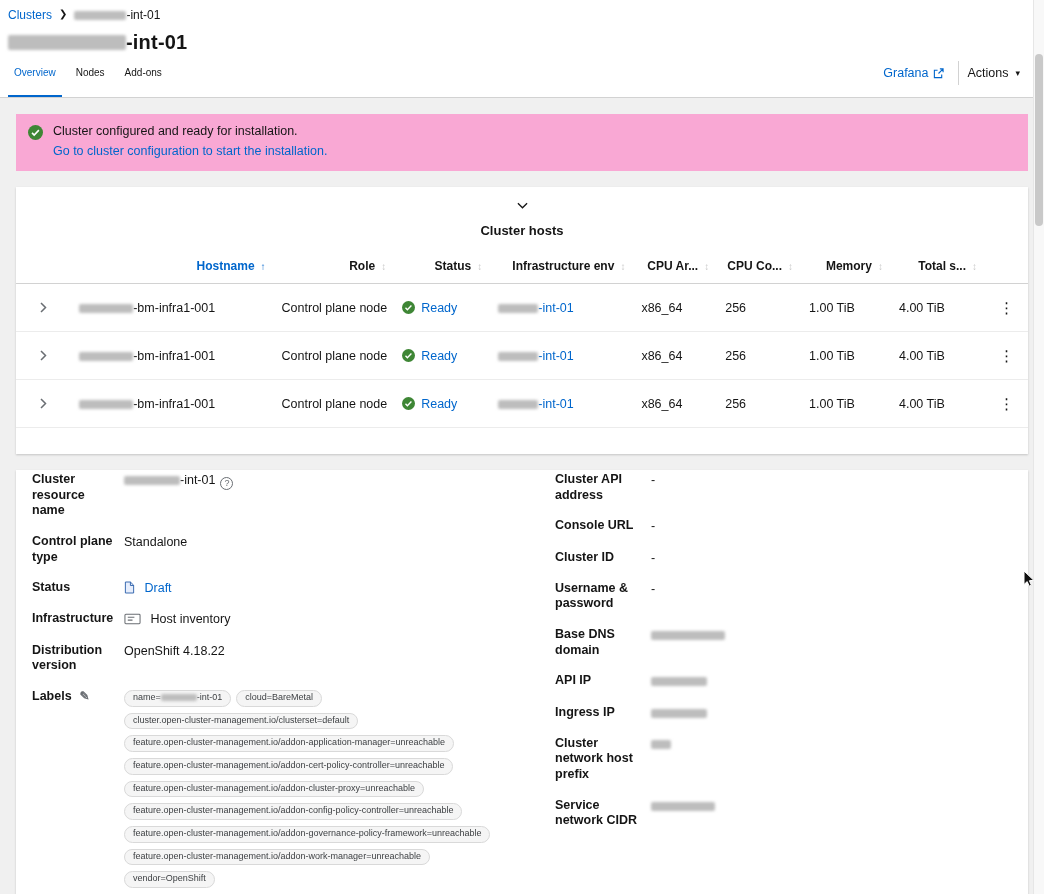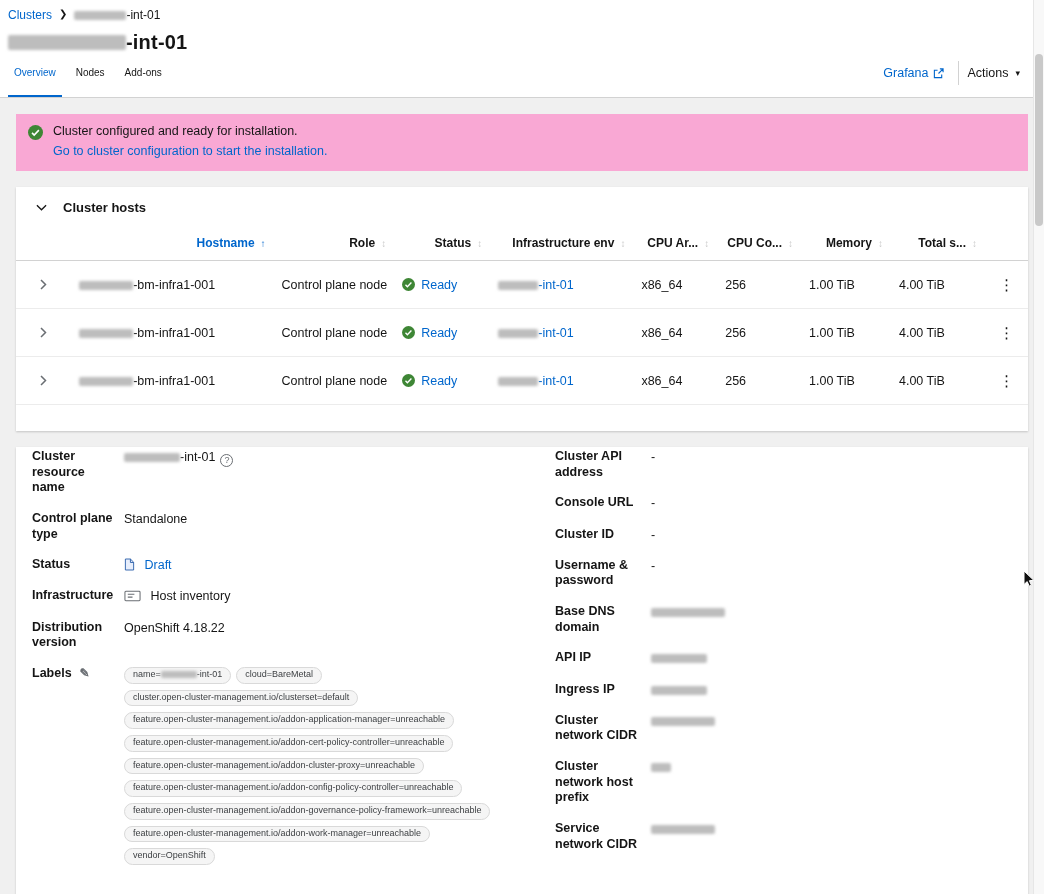--- a/index.html
+++ b/index.html
@@ -30,21 +30,21 @@
 
   
   .content { background:#f0f0f0; flex:1; padding:16px 16px 20px; overflow:hidden; }
 
   .alert { background:#f9a8d4; display:flex; gap:10px; padding:10px 12px 12px; margin-bottom:16px; }
   .alert-ic { flex:0 0 auto; margin-top:1px; }
   .alert-title { font-size:12.5px; color:#151515; }
   .alert-link { display:inline-block; margin-top:6px; font-size:12.5px; color:#0066cc; text-decoration:none; cursor:pointer; }
 
   .card { background:#fff; box-shadow:0 1px 2px rgba(0,0,0,.18); margin-bottom:16px; }
-  .card-head { display:flex; align-items:center; gap:12px; padding:13px 16px 11px; }
+  .card-head { display:flex; align-items:center; gap:12px; padding:13px 16px 11px;flex-direction:column; }
   .expand-btn { background:none; border:none; cursor:pointer; padding:2px 4px; line-height:0; }
   .card-title { font-size:13px; font-weight:700; }
 
   
   table { width:100%; border-collapse:collapse; table-layout:fixed; }
   th { font-size:12px; font-weight:700; text-align:right; padding:10px 8px; border-bottom:1px solid #d2d2d2; white-space:nowrap; overflow:hidden; }
   th .th-lbl { color:#151515; }
   th.sorted .th-lbl { color:#0066cc; }
   .sort-ic { margin-left:6px; font-size:10px; color:#c8c8c8; cursor:pointer; }
   th.sorted .sort-ic { color:#0066cc; }
@@ -293,24 +293,20 @@
             </div>
             <div class="d-row">
               <div class="d-label">API IP</div>
               <div class="d-value"><span class="redact" style="width: 56px; height: 9px;"></span></div>
             </div>
             <div class="d-row">
               <div class="d-label">Ingress IP</div>
               <div class="d-value"><span class="redact" style="width: 56px; height: 9px;"></span></div>
             </div>
             <div class="d-row">
-              <div class="d-label">Cluster network CIDR</div>
-              <div class="d-value"><span class="redact" style="width: 64px; height: 9px;"></span></div>
-            </div>
-            <div class="d-row">
               <div class="d-label">Cluster network host prefix</div>
               <div class="d-value"><span class="redact" style="width: 20px; height: 9px;"></span></div>
             </div>
             <div class="d-row">
               <div class="d-label">Service network CIDR</div>
               <div class="d-value"><span class="redact" style="width: 64px; height: 9px;"></span></div>
             </div>
           </div>
 
       </div>

